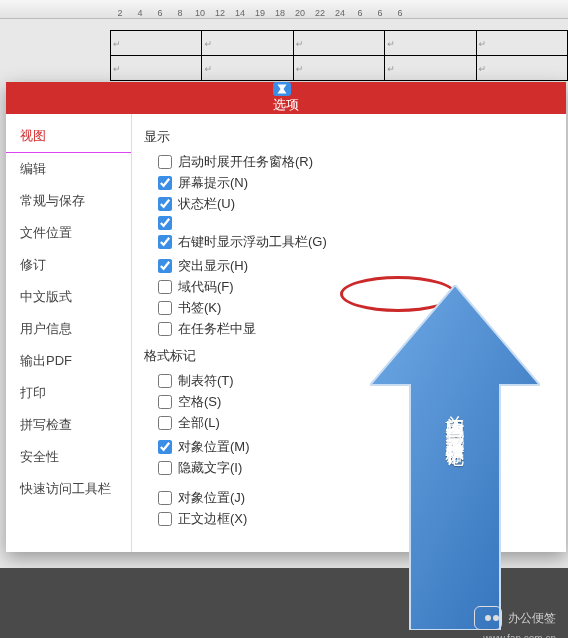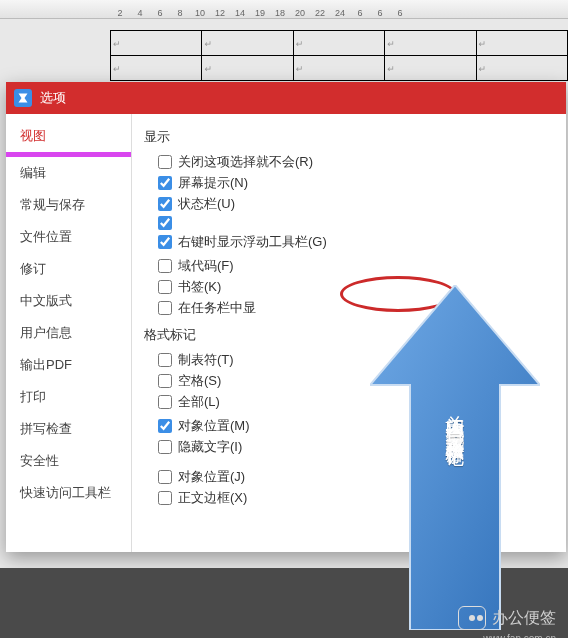--- a/index.html
+++ b/index.html
@@ -4,46 +4,46 @@
 <style>
   html,body{margin:0;padding:0;width:568px;height:638px;font-family:"Microsoft YaHei",SimSun,sans-serif;font-size:13px;background:#e8e8e8;color:#333;overflow:hidden;position:relative;}
   
   .ruler{height:18px;background:linear-gradient(#f6f6f6,#e2e2e2);border-bottom:1px solid #bbb;font-size:9px;color:#666;display:flex;align-items:flex-end;padding-left:110px;letter-spacing:0;}
   .ruler span{display:inline-block;width:20px;text-align:center;}
   .doc-table{position:absolute;left:110px;top:30px;border-collapse:collapse;}
   .doc-table td{width:90px;height:24px;border:1px solid #000;font-size:11px;color:#666;padding:0 2px;}
   .doc-table td::after{content:"↵";font-size:9px;color:#999;}
   
   .dialog{position:absolute;left:6px;top:82px;width:560px;height:470px;background:#fff;box-shadow:0 6px 18px rgba(0,0,0,.35);}
-  .titlebar{height:32px;background:#d22d2d;display:flex;align-items:center;padding:0 8px;color:#fff;}
+  .titlebar{height:32px;background:#d22d2d;display:flex;align-items:center;padding:0 8px;color:#fff;flex-direction:column;}
   .app-ico{width:18px;height:18px;background:#3b8ee6;border-radius:3px;display:flex;align-items:center;justify-content:center;margin-right:8px;}
   .app-ico svg{width:12px;height:12px;fill:#fff;}
   .dialog-body{display:flex;height:calc(100% - 32px);}
   .sidebar{width:125px;border-right:1px solid #ddd;padding:6px 0;}
   .side-item{padding:7px 14px;cursor:default;color:#444;}
-  .side-item.active{color:#d22d2d;border-bottom:5px solid #d946ef;}
+  .side-item.active{color:#d22d2d;border-bottom:1px solid #d946ef;}
   .content{flex:1;padding:10px 20px 10px 14px;position:relative;overflow:hidden;}
   .group{margin-bottom:6px;}
   .group-title{font-size:13px;color:#333;margin:4px 0 4px -2px;}
   .row{display:flex;flex-wrap:wrap;}
   .col{width:210px;}
   .chk{display:flex;align-items:center;margin:3px 0 3px 12px;position:relative;}
   .chk input{width:14px;height:14px;margin:0 6px 0 0;accent-color:#3b8ee6;}
   .chk label{cursor:default;}
   
   .highlight-circle{position:absolute;border:3px solid #cc2a2a;border-radius:50%;width:110px;height:30px;pointer-events:none;}
   
   .annot{position:absolute;left:370px;top:285px;width:170px;height:345px;pointer-events:none;}
   .annot svg{width:100%;height:100%;}
   .annot-text{position:absolute;left:50%;top:115px;transform:translateX(-50%);writing-mode:vertical-rl;text-orientation:upright;color:#fff;font-size:19px;line-height:28px;letter-spacing:2px;font-weight:500;text-shadow:0 1px 1px rgba(0,0,0,.3);}
   
   .wx-badge{position:absolute;right:12px;bottom:8px;display:flex;align-items:center;color:#ddd;font-size:12px;}
   .wx-badge .bubble{width:26px;height:22px;border:1px solid #ddd;border-radius:6px;margin-right:6px;display:flex;align-items:center;justify-content:center;}
   .wx-badge .bubble::before{content:"";width:6px;height:6px;border-radius:50%;background:#ddd;box-shadow:8px 0 0 #ddd;}
-  .wx-brand{font-size:16px;color:#cfcfcf;text-align:center;}
+  .wx-brand{font-size:12px;color:#cfcfcf;text-align:center;}
   .wx-domain{position:absolute;right:12px;bottom:-6px;font-size:10px;color:#bbb;}
   .greybar{position:absolute;left:0;bottom:0;height:70px;width:100%;background:#4a4a4a;}
 </style>
 </head>
 <body>
 
 <div class="ruler" id="ruler">
     <span>2</span>
     <span>4</span>
     <span>6</span>
@@ -105,39 +105,43 @@
         <div class="side-item">快速访问工具栏</div>
       </div>
     <div class="content" id="content">
 
       <div class="group">
           <div class="group-title">显示</div>
           <div class="row">
             <div class="col">
               <div class="chk">
                 <input type="checkbox" style="">
-                <label>关闭这项选择就不会(R)</label>
+                <label>启动时展开任务窗格(R)</label>
               </div>
               <div class="chk">
                 <input type="checkbox" checked="" style="">
                 <label>屏幕提示(N)</label>
               </div>
               <div class="chk">
                 <input type="checkbox" checked="" style="">
                 <label>状态栏(U)</label>
               </div>
               <div class="chk">
                 <input type="checkbox" checked="" style="">
               </div>
               <div class="chk">
                 <input type="checkbox" checked="" style="">
                 <label>右键时显示浮动工具栏(G)</label>
               </div>
             </div>
             <div class="col">
+              <div class="chk">
+                <input type="checkbox" checked="" style="">
+                <label>突出显示(H)</label>
+              </div>
               <div class="chk">
                 <input type="checkbox" style="">
                 <label>域代码(F)</label>
               </div>
               <div class="chk">
                 <input type="checkbox" style="">
                 <label>书签(K)</label>
               </div>
               <div class="chk">
                 <input type="checkbox" style="">

